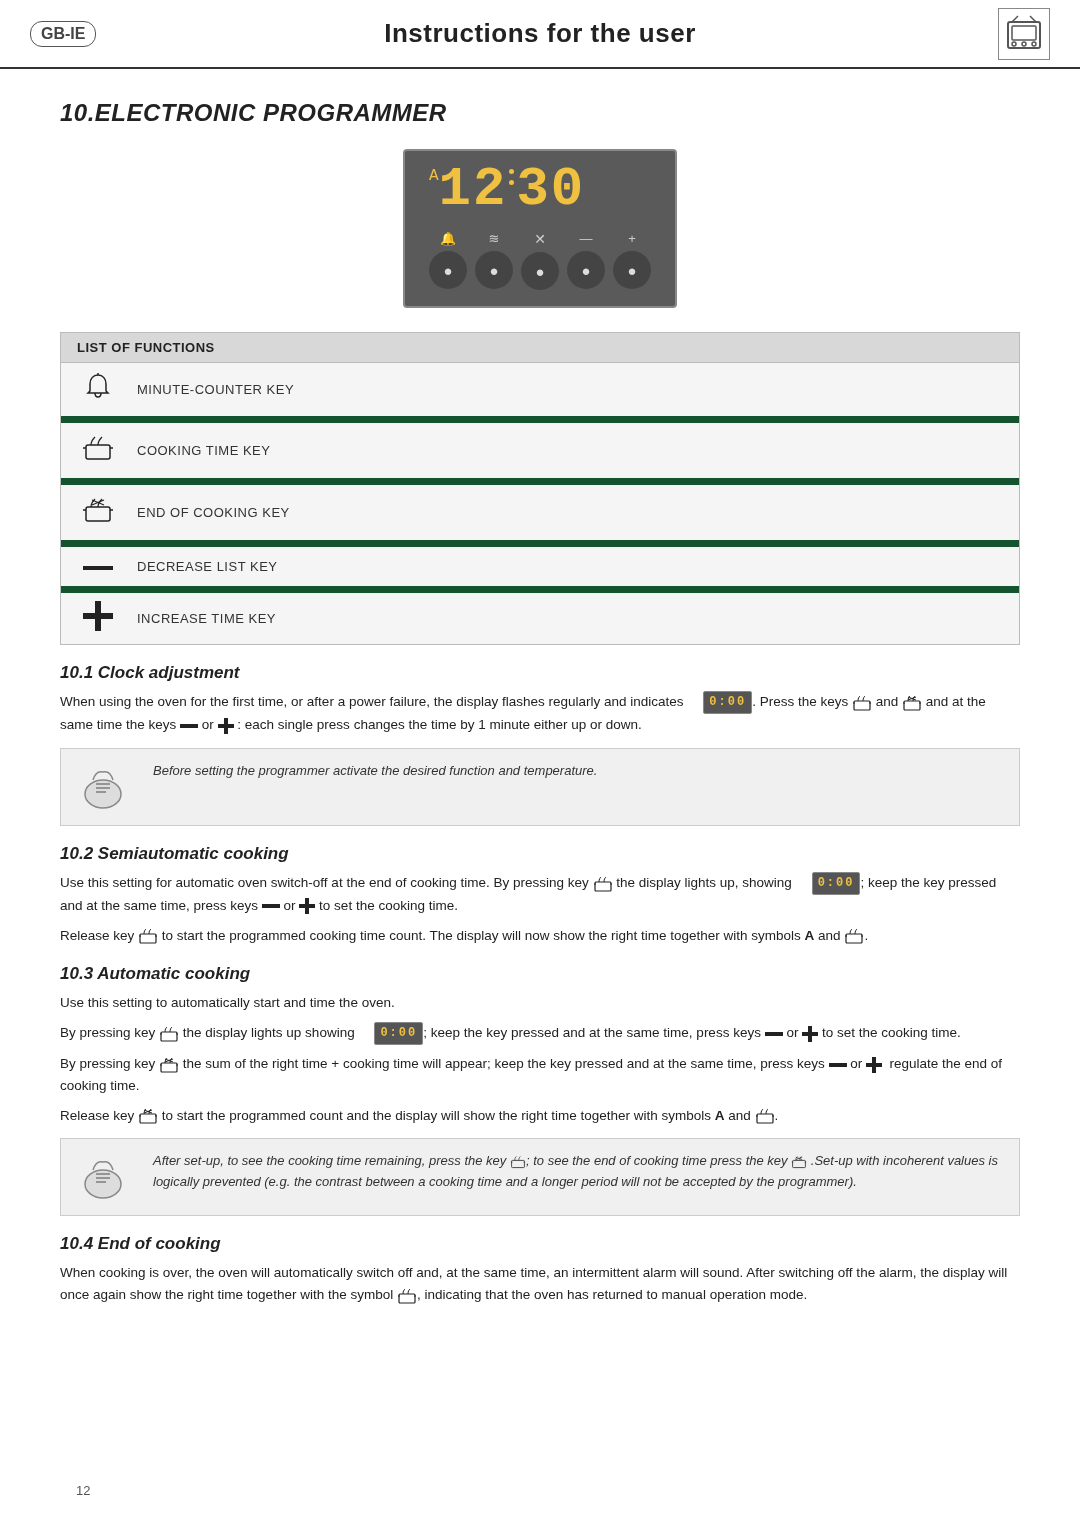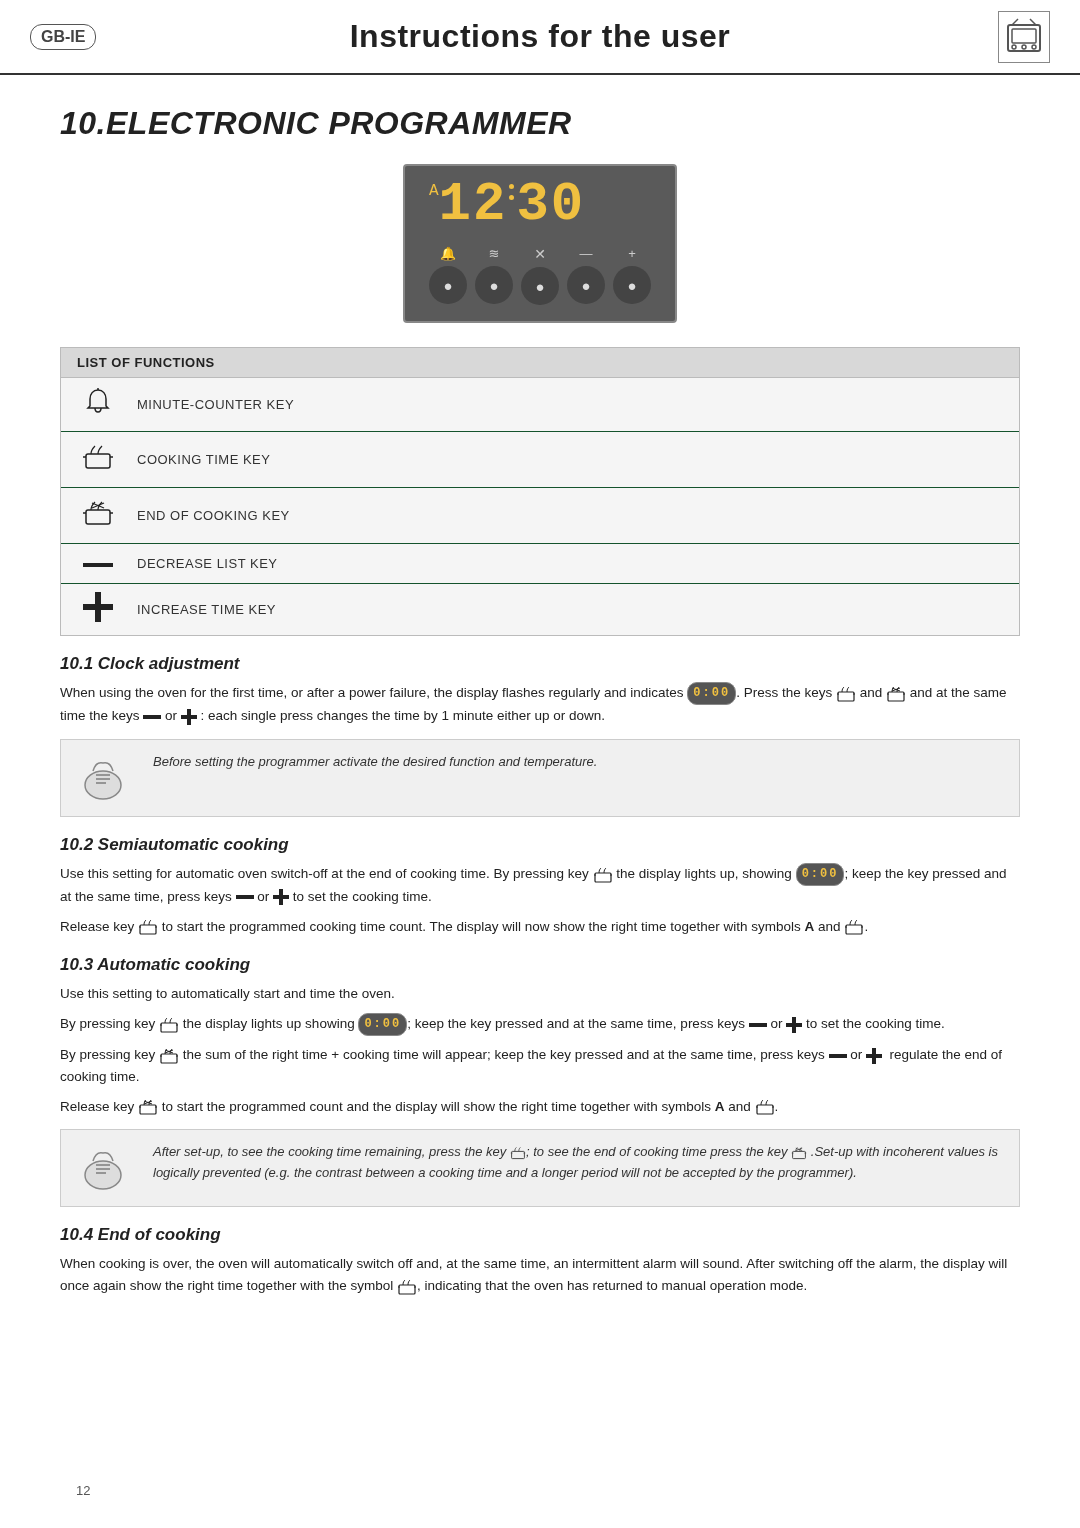--- a/index.html
+++ b/index.html
@@ -29,21 +29,21 @@
       top: 50%;
       transform: translateY(-50%);
       border: 1.5px solid #555;
       border-radius: 12px;
       padding: 3px 10px;
       font-size: 16px;
       font-weight: bold;
       color: #444;
     }
     .header-title {
-      font-size: 32px;
+      font-size: 26px;
       font-weight: bold;
       color: #222;
       letter-spacing: 0.5px;
     }
     .header-icon {
       position: absolute;
       right: 30px;
       top: 50%;
       transform: translateY(-50%);
       width: 52px;
@@ -54,21 +54,21 @@
       justify-content: center;
       font-size: 24px;
     }
 
     
     .content {
       padding: 30px 60px 40px 60px;
     }
 
     .section-title {
-      font-size: 32px;
+      font-size: 24px;
       font-weight: bold;
       font-style: italic;
       margin-bottom: 22px;
       letter-spacing: 0.5px;
     }
 
     
     .display-container {
       display: flex;
       justify-content: center;
@@ -124,21 +124,21 @@
       padding: 7px 16px;
       font-weight: bold;
       font-size: 13px;
       letter-spacing: 0.5px;
       border-bottom: 1px solid #bbb;
     }
     .function-row {
       display: flex;
       align-items: center;
       padding: 8px 16px;
-      border-bottom: 1px solid #14532d;
+      border-bottom: 7px solid #14532d;
       gap: 18px;
     }
     .function-row:last-child { border-bottom: none; }
     .function-icon {
       width: 42px;
       text-align: center;
       font-size: 20px;
       flex-shrink: 0;
     }
     .function-label {
@@ -188,25 +188,26 @@
     }
 
     
     .inline-display {
       display: inline-block;
       background: #555;
       color: #f0c040;
       font-family: 'Courier New', monospace;
       font-size: 12px;
       padding: 1px 5px;
-      border-radius: 10px;
+      border-radius: 2px;
       border: 1px solid #888;
       vertical-align: middle;
       font-weight: bold;
       letter-spacing: 2px;
+      margin-left: 16px;
     }
 
     
     .key-icon {
       display: inline-block;
       font-size: 13px;
       vertical-align: middle;
       font-weight: normal;
     }
 

